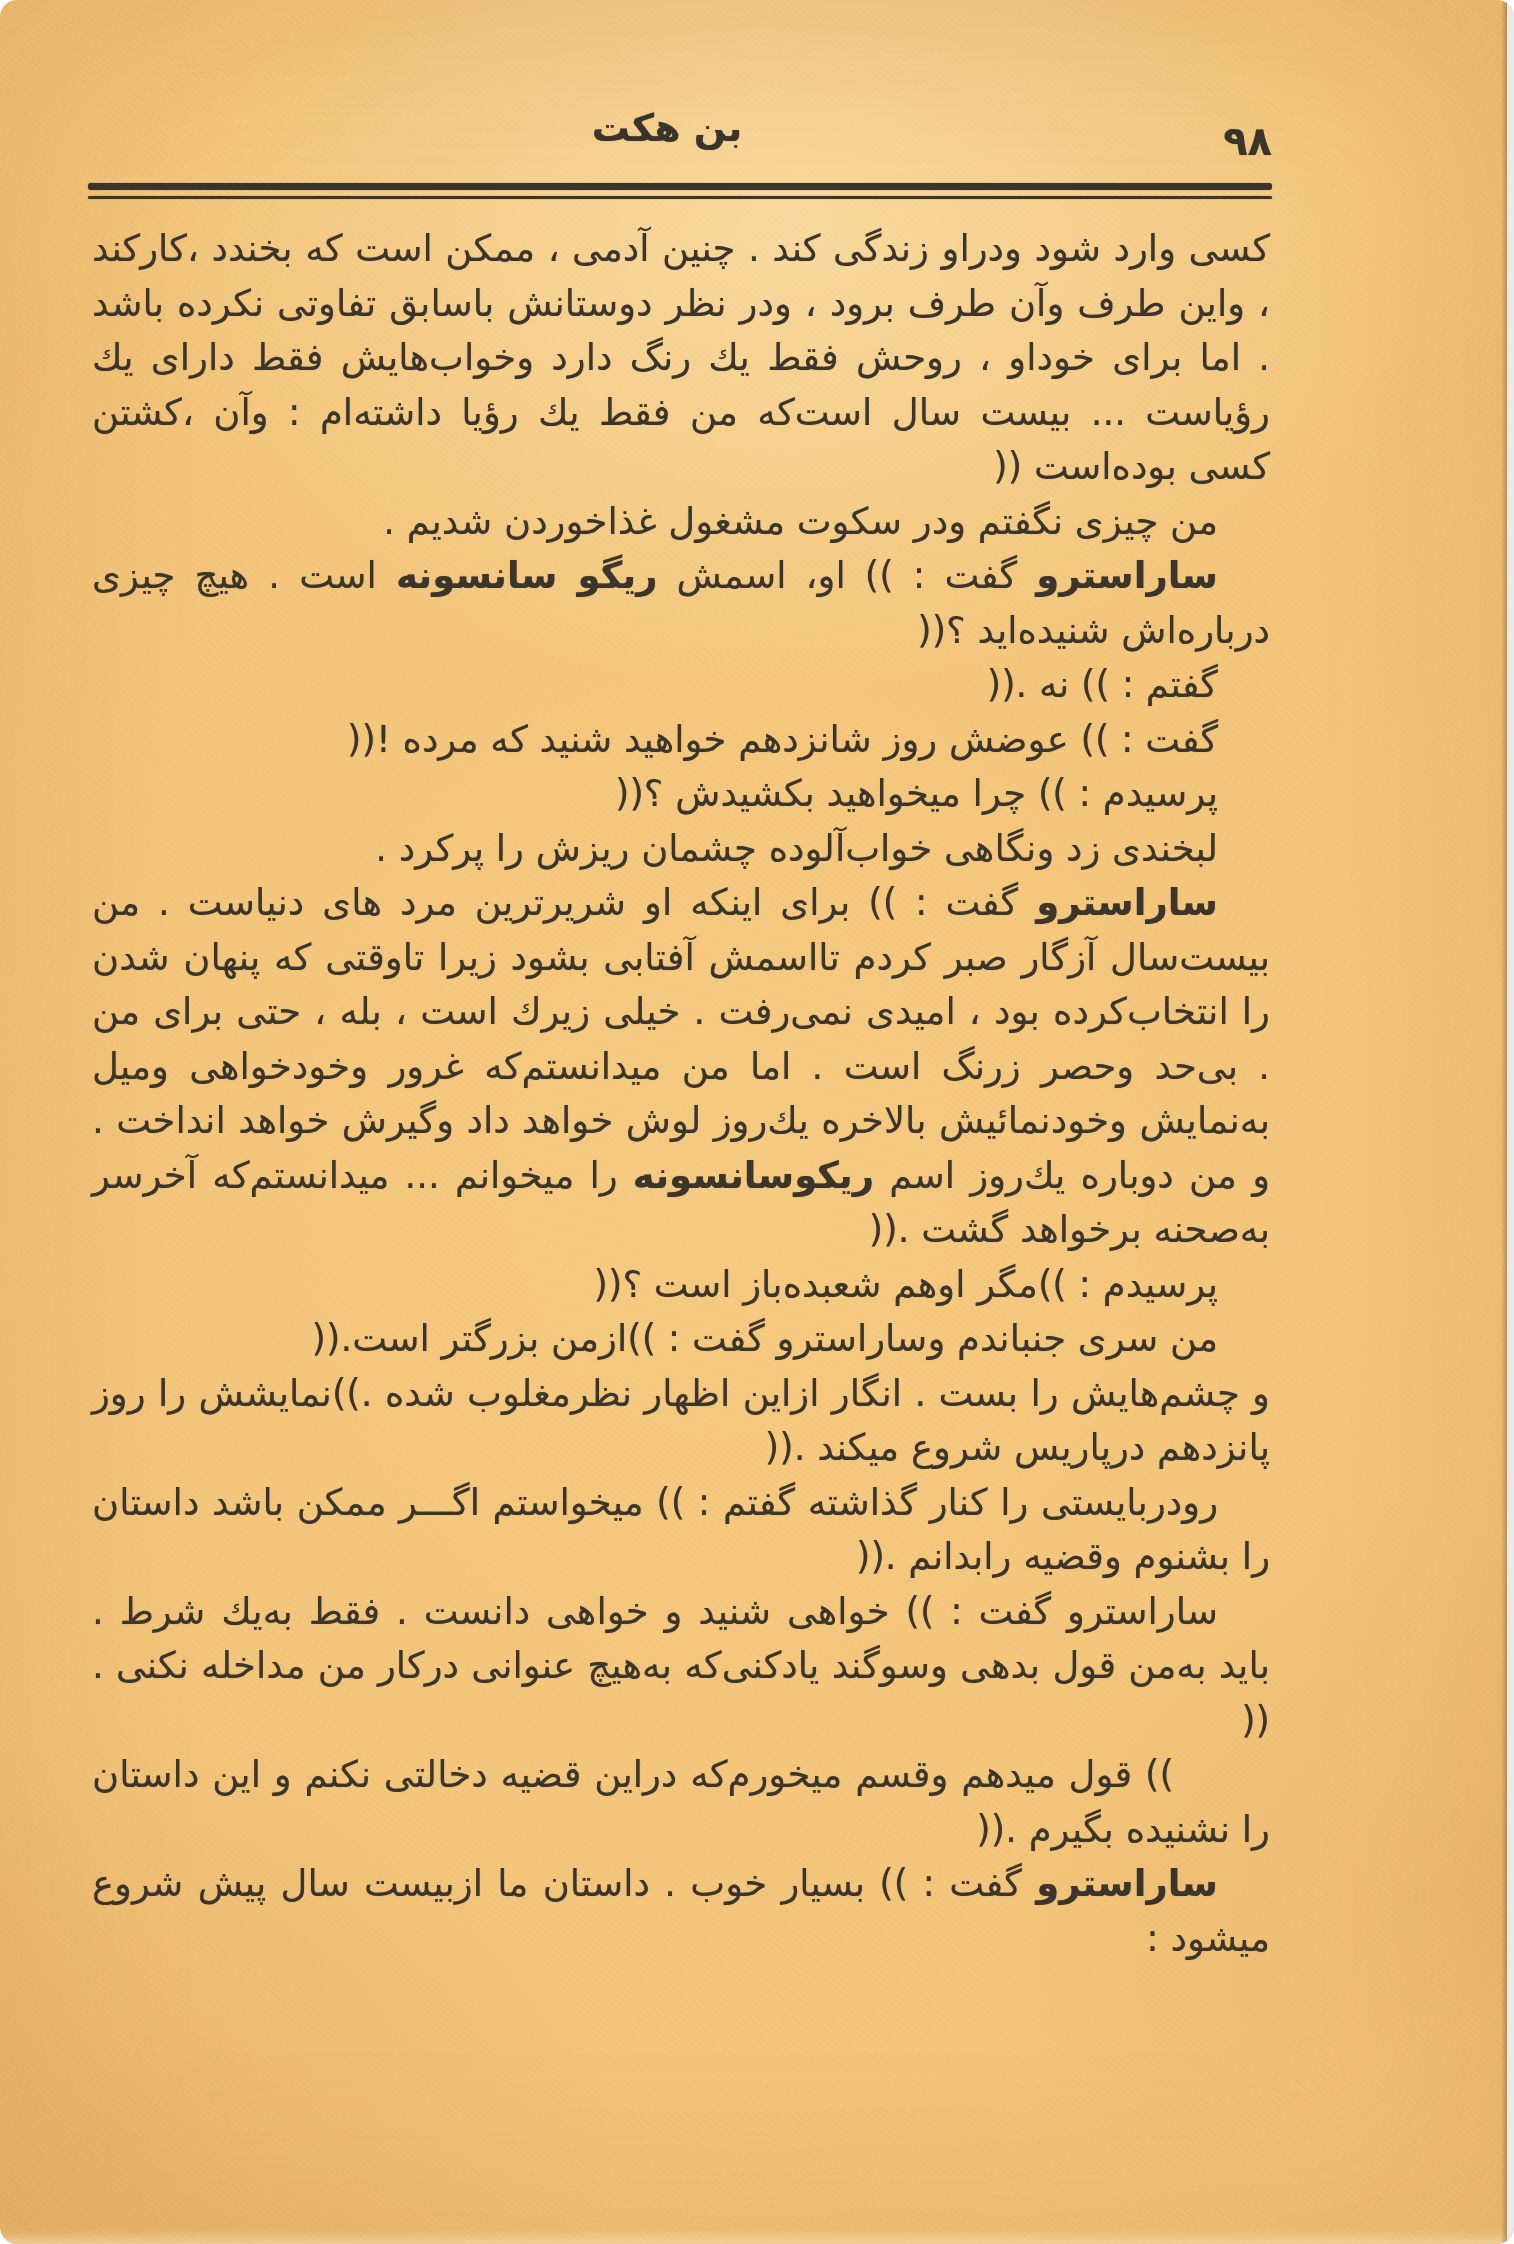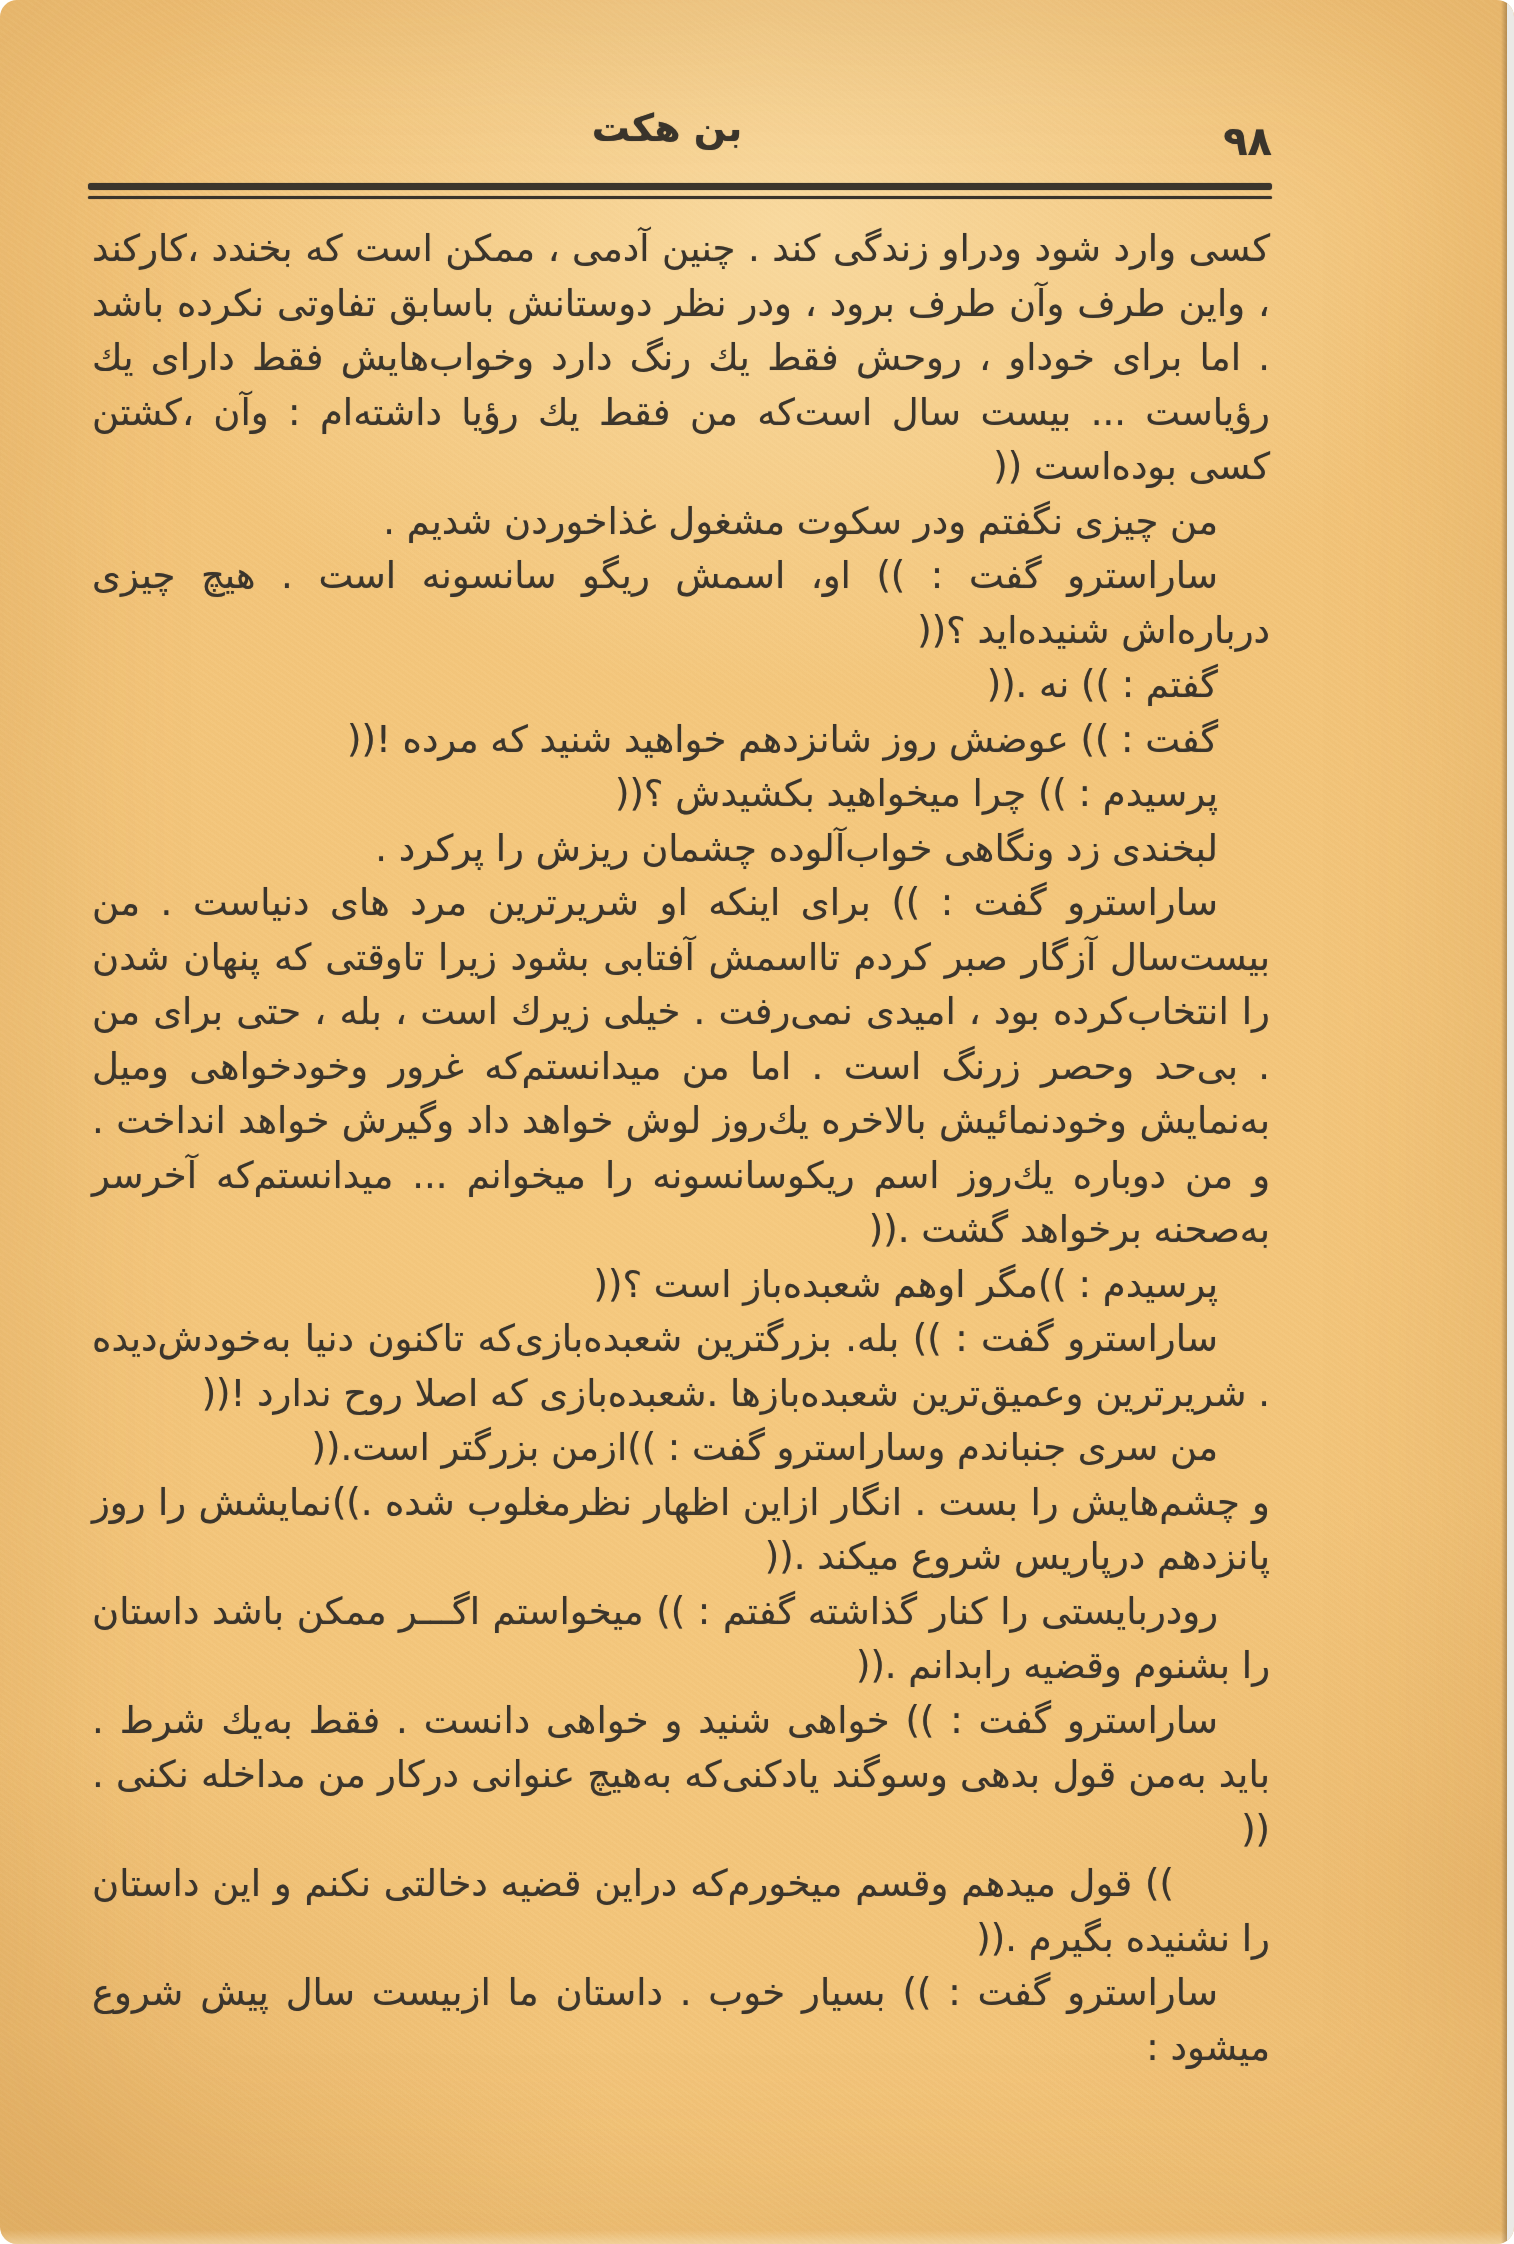--- a/index.html
+++ b/index.html
@@ -63,21 +63,21 @@
     position: absolute; top: 222px; right: 244px; width: 1178px;
     color: #3b352c;
     font-size: 37px;
     line-height: 54.5px;
     text-align: justify;
     text-shadow: 0 0 0.8px rgba(59,53,44,0.5);
   }
   .body-text p { margin: 0; padding: 0; }
   .body-text p.ind-n { text-indent: 52px; }
   .body-text p.ind-l { text-indent: 96px; }
-  .body-text b { font-weight: normal; letter-spacing: 0.5px; }
+  .body-text b { font-weight: bold; letter-spacing: 0.5px; }
 </style>
 </head>
 <body>
 
 <div class="page">
 
   <div class="page-header">
     <span class="page-title">بن هکت</span>
   </div>
 
@@ -91,21 +91,20 @@
   <div class="body-text">
       <p><span>کسی وارد شود ودراو زندگی کند . چنین آدمی ، ممکن است که بخندد ،کارکند ، واین طرف وآن طرف برود ، ودر نظر دوستانش باسابق تفاوتی نکرده باشد . اما برای خوداو ، روحش فقط یك رنگ دارد وخواب‌هایش فقط دارای یك رؤیاست ... بیست سال است‌که من فقط یك رؤیا داشته‌ام : وآن ،کشتن کسی بوده‌است ((</span></p>
       <p class="ind-n"><span>من چیزی نگفتم ودر سکوت مشغول غذاخوردن شدیم .</span></p>
       <p class="ind-n"><b>ساراسترو</b><span> گفت : )) او، اسمش </span><b>ریگو سانسونه</b><span> است . هیچ چیزی درباره‌اش شنیده‌اید ؟((</span></p>
       <p class="ind-n"><span>گفتم : )) نه .((</span></p>
       <p class="ind-n"><span>گفت : )) عوضش روز شانزدهم خواهید شنید که مرده !((</span></p>
       <p class="ind-n"><span>پرسیدم : )) چرا میخواهید بکشیدش ؟((</span></p>
       <p class="ind-n"><span>لبخندی زد ونگاهی خواب‌آلوده چشمان ریزش را پرکرد .</span></p>
       <p class="ind-n"><b>ساراسترو</b><span> گفت : )) برای اینکه او شریرترین مرد های دنیاست . من بیست‌سال آزگار صبر کردم تااسمش آفتابی بشود زیرا تاوقتی که پنهان شدن را انتخاب‌کرده بود ، امیدی نمی‌رفت . خیلی زیرك است ، بله ، حتی برای من . بی‌حد وحصر زرنگ است . اما من میدانستم‌که غرور وخودخواهی ومیل به‌نمایش وخودنمائیش بالاخره یك‌روز لوش خواهد داد وگیرش خواهد انداخت . و من دوباره یك‌روز اسم </span><b>ریکوسانسونه</b><span> را میخوانم ... میدانستم‌که آخرسر به‌صحنه برخواهد گشت .((</span></p>
       <p class="ind-n"><span>پرسیدم : ))مگر اوهم شعبده‌باز است ؟((</span></p>
-      <p class="ind-n"><b>ساراسترو</b><span> گفت : )) بله. بزرگترین شعبده‌بازی‌که تاکنون دنیا به‌خودش‌دیده . شریرترین وعمیق‌ترین شعبده‌بازها .شعبده‌بازی که اصلا روح ندارد !((</span></p>
       <p class="ind-n"><span>من سری جنباندم وساراسترو گفت : ))ازمن بزرگتر است.((</span></p>
       <p><span>و چشم‌هایش را بست . انگار ازاین اظهار نظرمغلوب شده .))نمایشش را روز پانزدهم درپاریس شروع میکند .((</span></p>
       <p class="ind-n"><span>رودربایستی را کنار گذاشته گفتم : )) میخواستم اگـــر ممکن باشد داستان را بشنوم وقضیه رابدانم .((</span></p>
       <p class="ind-n"><span>ساراسترو گفت : )) خواهی شنید و خواهی دانست . فقط به‌یك شرط . باید به‌من قول بدهی وسوگند یادکنی‌که به‌هیچ عنوانی درکار من مداخله نکنی .((</span></p>
       <p class="ind-l"><span>)) قول میدهم وقسم میخورم‌که دراین قضیه دخالتی نکنم و این داستان را نشنیده بگیرم .((</span></p>
       <p class="ind-n"><b>ساراسترو</b><span> گفت : )) بسیار خوب . داستان ما ازبیست سال پیش شروع میشود :</span></p>
     </div>
 
   <div class="edge-bottom"></div>
   <div class="edge-shadow"></div>

